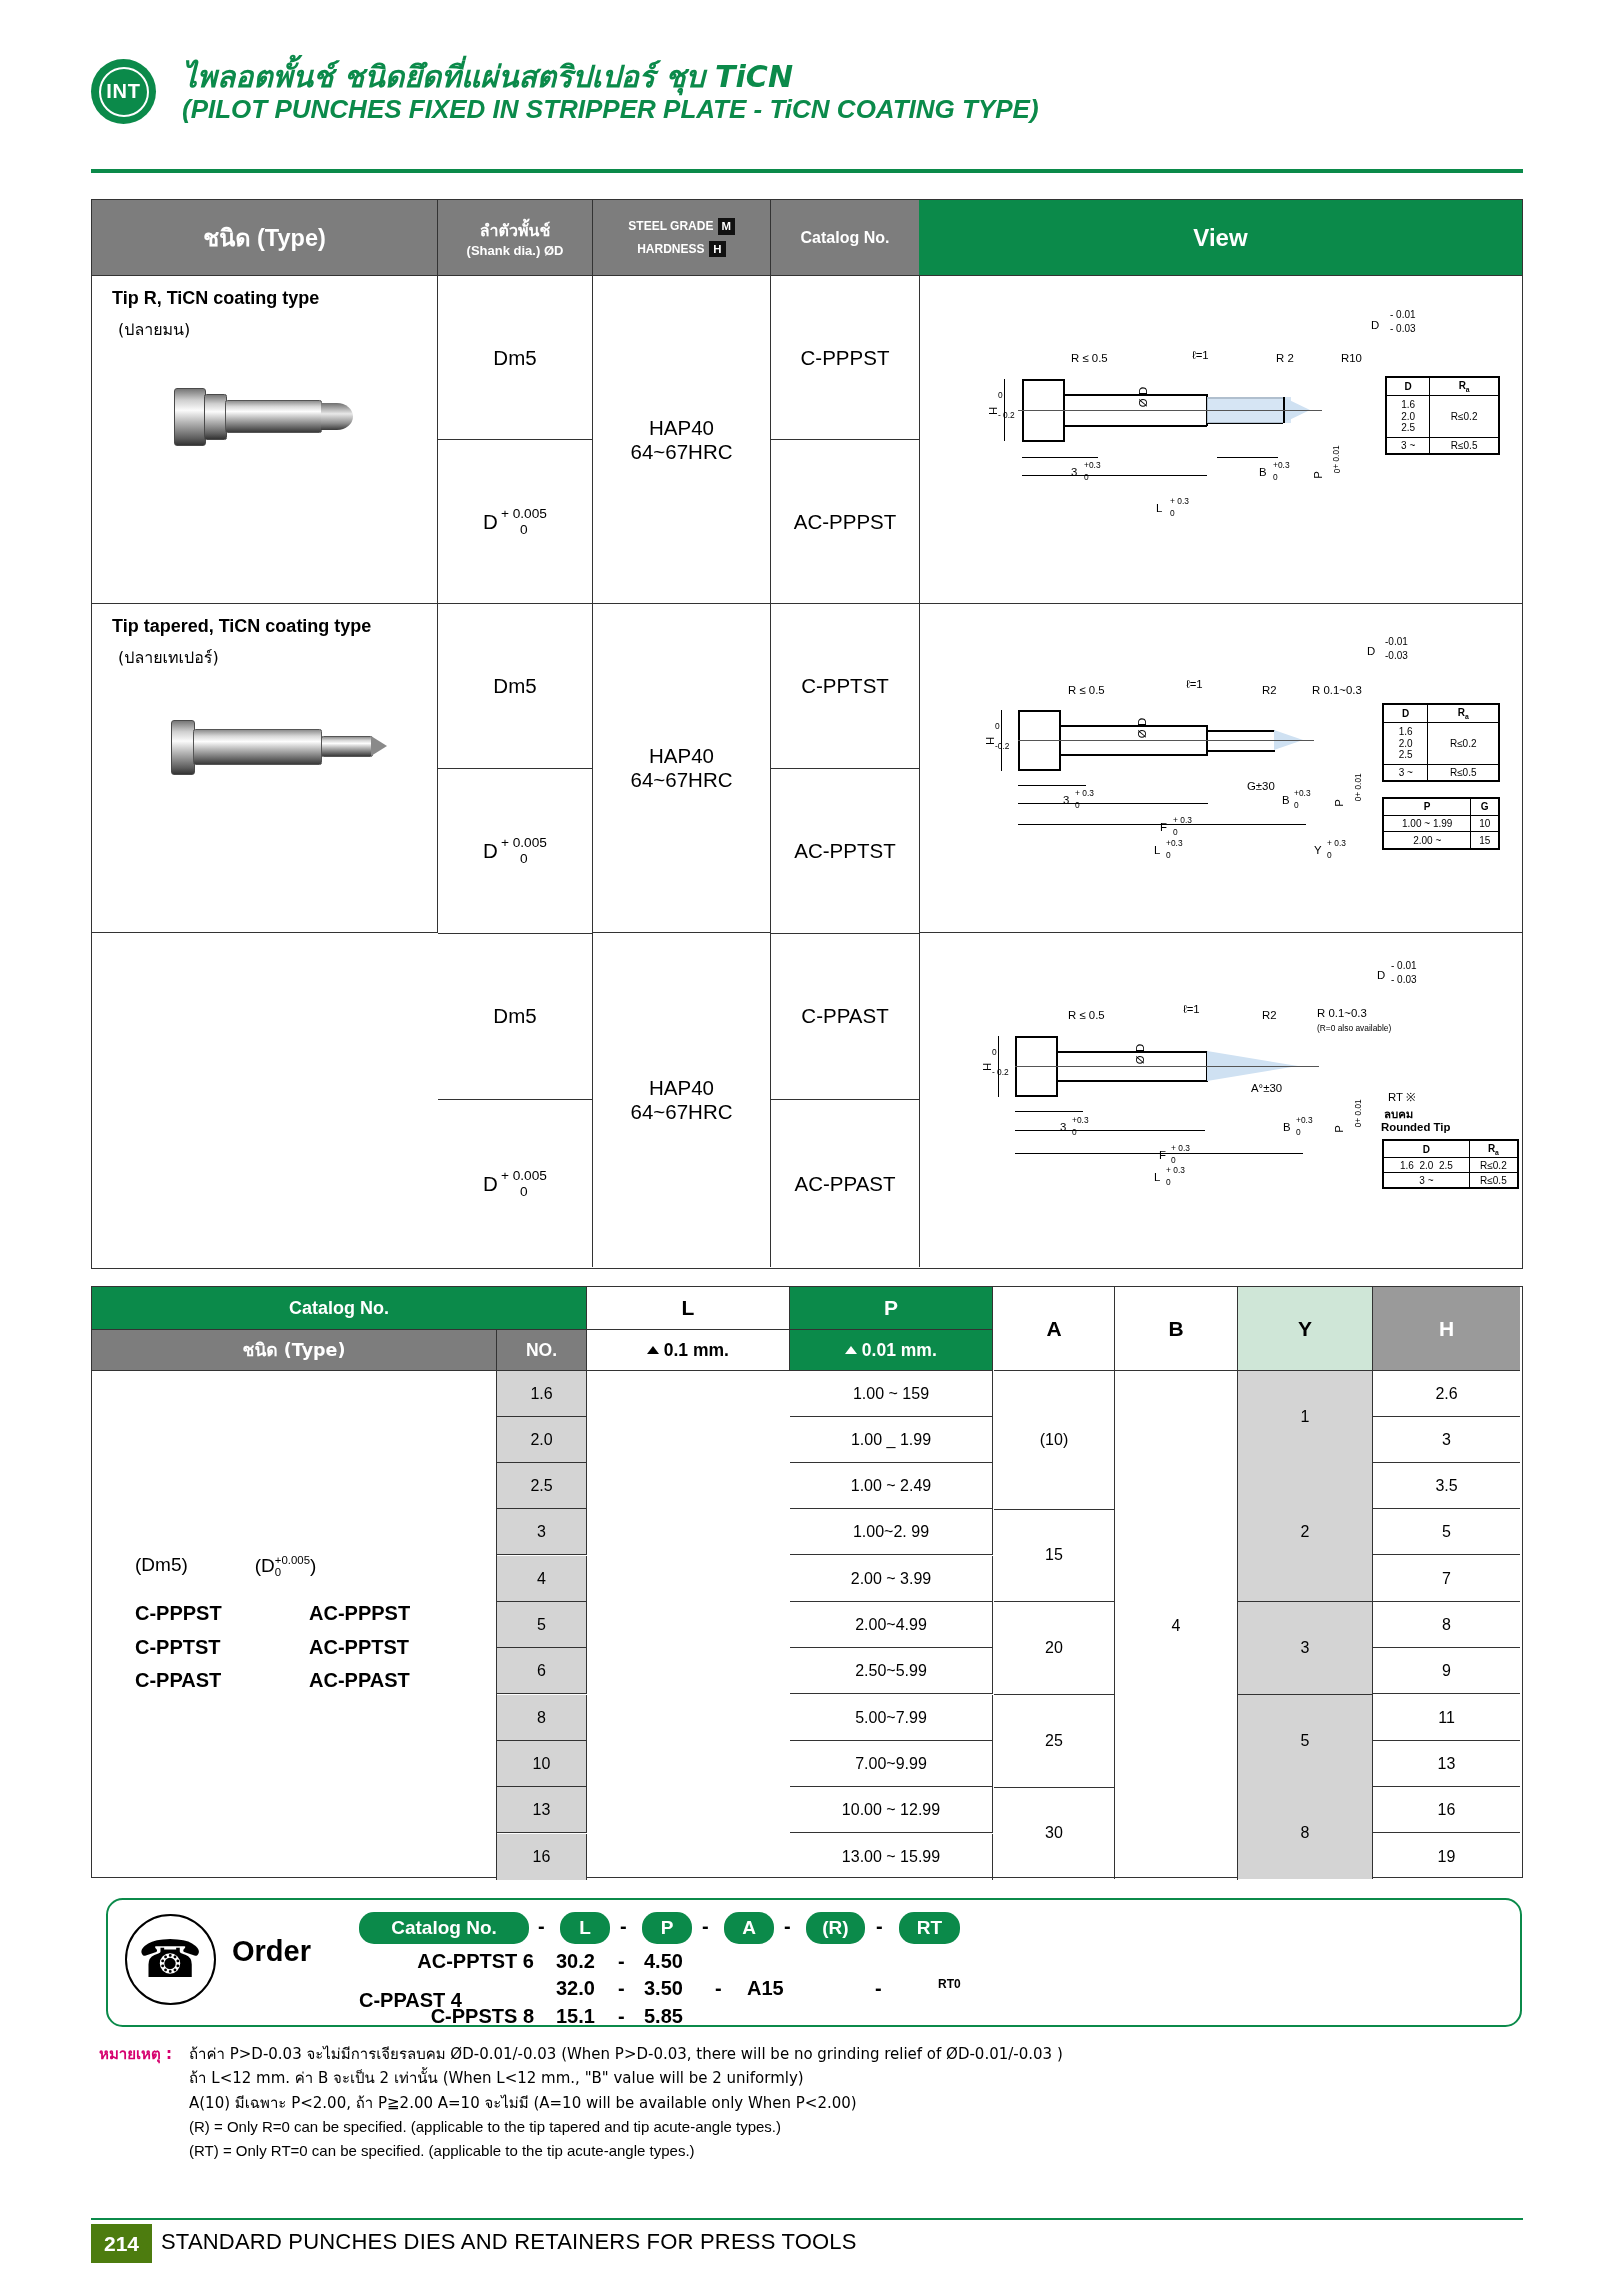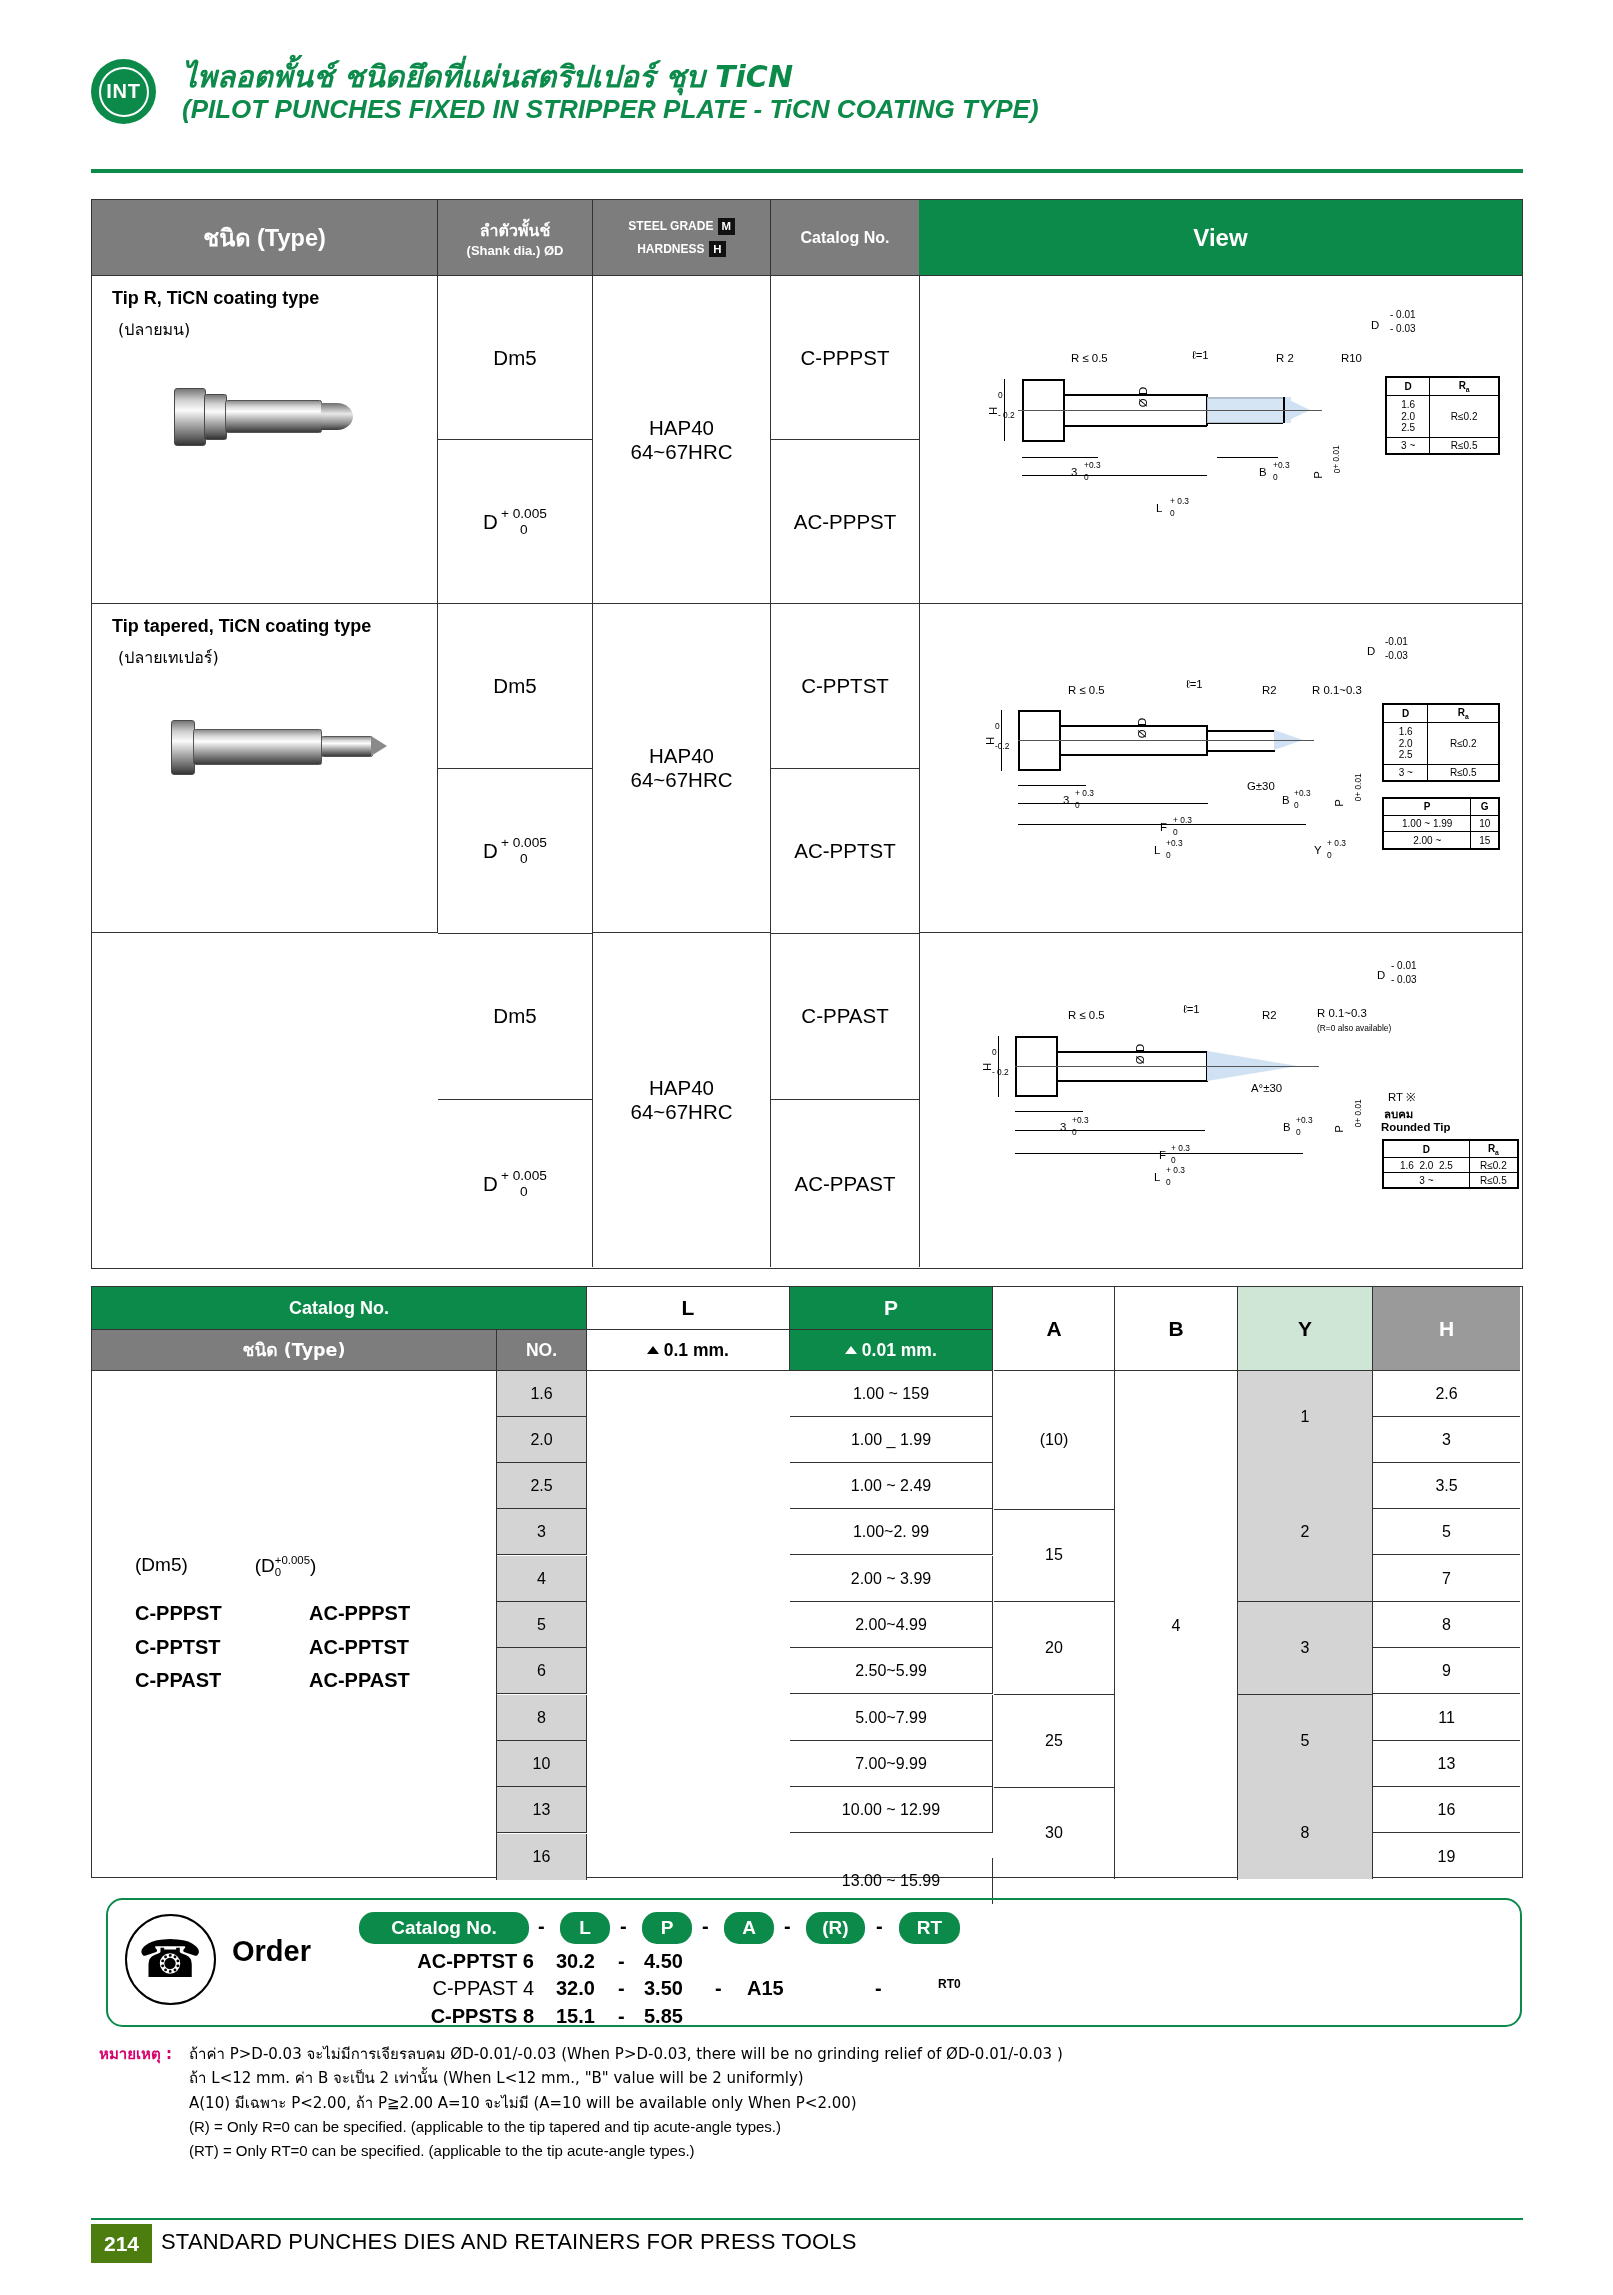--- a/index.html
+++ b/index.html
@@ -515,21 +515,21 @@
     <div class="dcell" style="left:698px;top:84px;width:203px;height:46px;">1.00 ~ 159</div>
     <div class="dcell" style="left:698px;top:130px;width:203px;height:46px;">1.00 _ 1.99</div>
     <div class="dcell" style="left:698px;top:176px;width:203px;height:46px;">1.00 ~ 2.49</div>
     <div class="dcell" style="left:698px;top:222px;width:203px;height:46px;">1.00~2. 99</div>
     <div class="dcell" style="left:698px;top:269px;width:203px;height:46px;">2.00 ~ 3.99</div>
     <div class="dcell" style="left:698px;top:315px;width:203px;height:46px;">2.00~4.99</div>
     <div class="dcell" style="left:698px;top:361px;width:203px;height:46px;">2.50~5.99</div>
     <div class="dcell" style="left:698px;top:408px;width:203px;height:46px;">5.00~7.99</div>
     <div class="dcell" style="left:698px;top:454px;width:203px;height:46px;">7.00~9.99</div>
     <div class="dcell" style="left:698px;top:500px;width:203px;height:46px;">10.00 ~  12.99</div>
-    <div class="dcell" style="left:698px;top:547px;width:203px;height:46px;border-bottom:none;margin-top:24px;">13.00 ~ 15.99</div>
+    <div class="dcell" style="left:698px;top:547px;width:203px;height:46px;border-bottom:none;">13.00 ~ 15.99</div>
 
     <div class="dcell" style="left:902px;top:84px;width:121px;height:139px;">(10)</div>
     <div class="dcell" style="left:902px;top:222px;width:121px;height:93px;">15</div>
     <div class="dcell" style="left:902px;top:315px;width:121px;height:93px;">20</div>
     <div class="dcell" style="left:902px;top:408px;width:121px;height:93px;">25</div>
     <div class="dcell" style="left:902px;top:500px;width:121px;height:92px;border-bottom:none;">30</div>
 
     <div class="dcell" style="left:1023px;top:84px;width:123px;height:509px;border-bottom:none;">4</div>
 
     <div class="dcell lgray" style="left:1146px;top:84px;width:135px;height:93px;">1</div>
@@ -568,21 +568,21 @@
     <div style="position:absolute;left:676px;top:15px;font-size:20px;font-weight:bold;">-</div>
     <div class="pill" style="position:absolute;left:698px;top:12px;width:59px;height:32px;font-size:19px;">(R)</div>
     <div style="position:absolute;left:768px;top:15px;font-size:20px;font-weight:bold;">-</div>
     <div class="pill" style="position:absolute;left:791px;top:12px;width:61px;height:32px;font-size:19px;">RT</div>
 
     <div style="position:absolute;left:251px;top:50px;width:175px;text-align:right;font-size:20px;font-weight:bold;">AC-PPTST 6</div>
     <div style="position:absolute;left:448px;top:50px;font-size:20px;font-weight:bold;">30.2</div>
     <div style="position:absolute;left:510px;top:50px;font-size:20px;font-weight:bold;">-</div>
     <div style="position:absolute;left:536px;top:50px;font-size:20px;font-weight:bold;">4.50</div>
 
-    <div style="position:absolute;left:251px;top:77px;width:175px;text-align:right;font-size:20px;font-weight:normal;">C-PPAST 4</div>
+    <div style="position:absolute;left:251px;top:89px;width:175px;text-align:left;font-size:20px;font-weight:bold;">C-PPAST 4</div>
     <div style="position:absolute;left:448px;top:77px;font-size:20px;font-weight:bold;">32.0</div>
     <div style="position:absolute;left:510px;top:77px;font-size:20px;font-weight:bold;">-</div>
     <div style="position:absolute;left:536px;top:77px;font-size:20px;font-weight:bold;">3.50</div>
     <div style="position:absolute;left:607px;top:77px;font-size:20px;font-weight:bold;">-</div>
     <div style="position:absolute;left:639px;top:77px;font-size:20px;font-weight:bold;">A15</div>
     <div style="position:absolute;left:767px;top:77px;font-size:20px;font-weight:bold;">-</div>
     <div style="position:absolute;left:830px;top:77px;font-size:12px;font-weight:bold;">RT0</div>
 
     <div style="position:absolute;left:251px;top:105px;width:175px;text-align:right;font-size:20px;font-weight:bold;">C-PPSTS 8</div>
     <div style="position:absolute;left:448px;top:105px;font-size:20px;font-weight:bold;">15.1</div>

